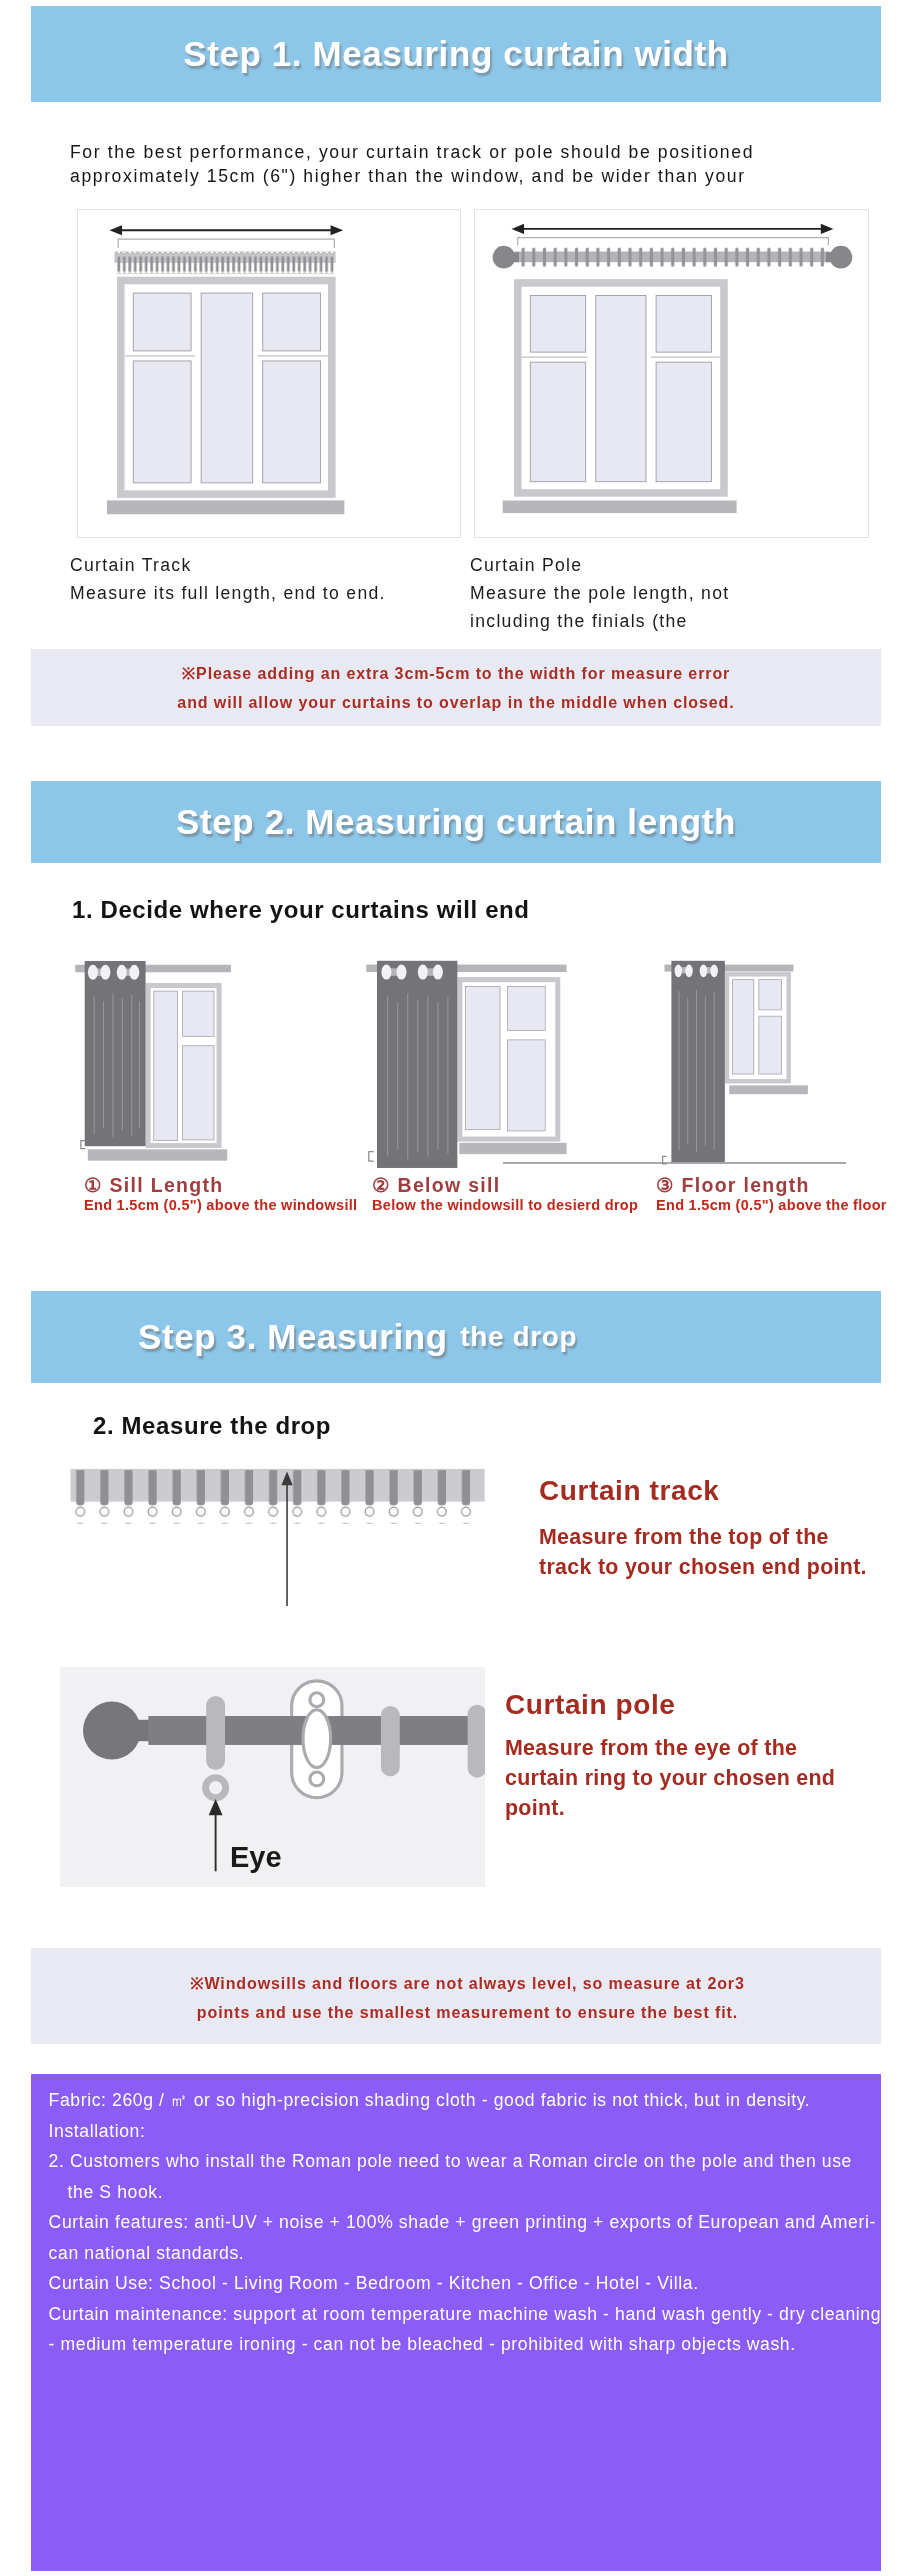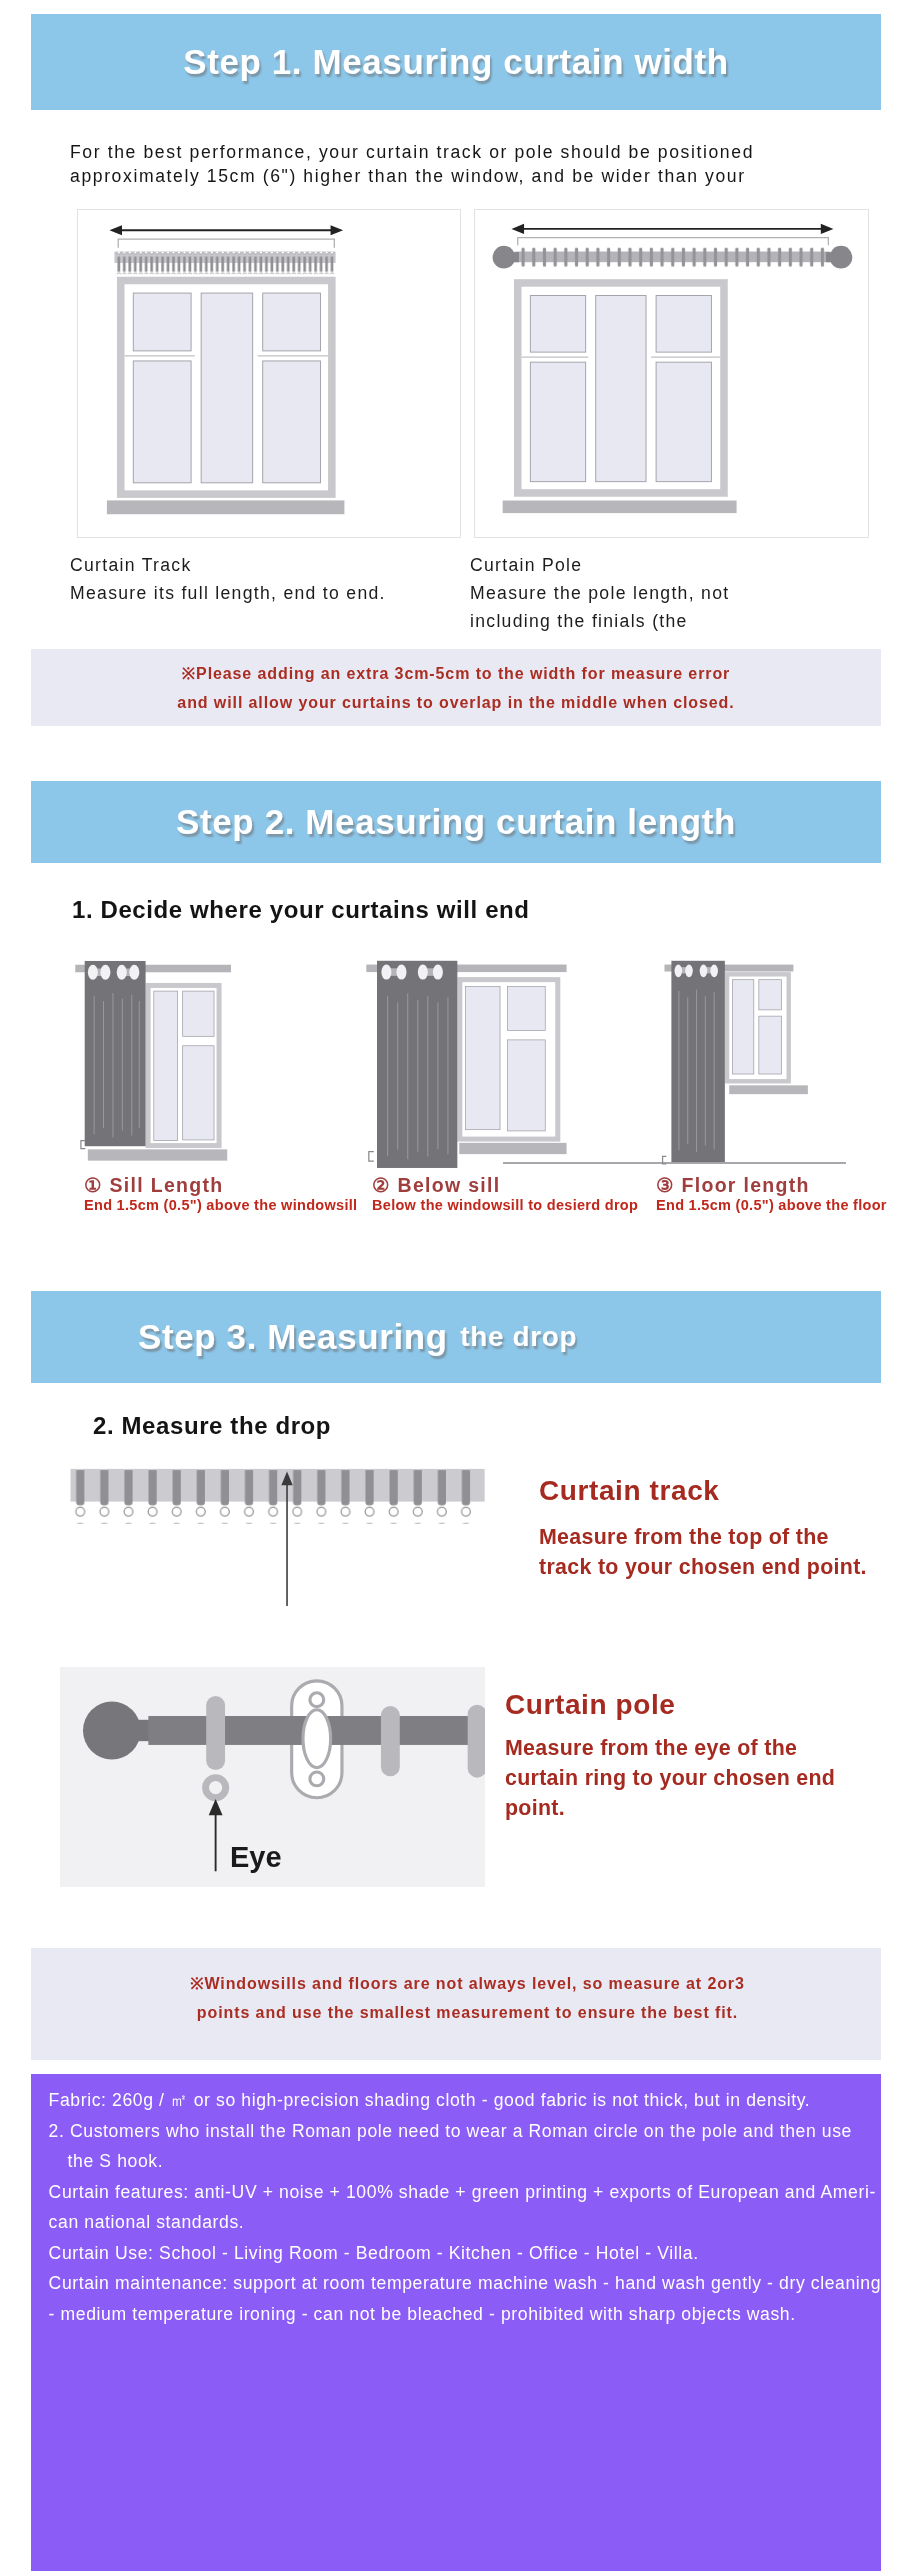--- a/index.html
+++ b/index.html
@@ -26,21 +26,21 @@
   .footer-line{font-size:17.6px;color:#ffffff;letter-spacing:0.6px;line-height:30.5px;white-space:nowrap;}
   .footer-indent{padding-left:19px;}
   .eye-label{font-size:29px;font-weight:bold;color:#1a1a1a;}
   .floorline{background:#a8a8ac;}
 </style>
 </head>
 <body>
 
 <div id="page">
 
-  <div class="abs banner" style="top:14px;height:96px;">
+  <div class="abs banner" style="top:6px;height:96px;">
     <span class="banner-text">Step 1. Measuring curtain width</span>
   </div>
 
   <div class="abs" style="left:70px;top:140px;">
     <div class="intro">For the best performance, your curtain track or pole should be positioned</div>
     <div class="intro">approximately 15cm (6") higher than the window, and be wider than your</div>
   </div>
 
   <div class="abs illus-box" style="left:77px;top:209px;width:382px;height:327px;">
     <svg width="382" height="327" viewBox="0 0 608 520">
@@ -257,27 +257,28 @@
     </svg>
   </div>
   <div class="abs eye-label" style="left:230px;top:1841px;">Eye</div>
   <div class="abs red-title" style="left:505px;top:1689px;">Curtain pole</div>
   <div class="abs" style="left:505px;top:1733px;">
     <div class="red-desc">Measure from the eye of the</div>
     <div class="red-desc">curtain ring to your chosen end</div>
     <div class="red-desc">point.</div>
   </div>
 
-  <div class="abs notebox" style="top:1948px;height:112px;padding-top:21.4px;box-sizing:border-box;padding-left:23px;">
+  <div class="abs notebox" style="top:1948px;height:96px;padding-top:21.4px;box-sizing:border-box;padding-left:23px;">
     <div class="note-line">※Windowsills and floors are not always level, so measure at 2or3</div>
     <div class="note-line">points and use the smallest measurement to ensure the best fit.</div>
   </div>
 
   <div class="abs footer">
     <div class="footer-line">Fabric: 260g / ㎡ or so high-precision shading cloth - good fabric is not thick, but in density.</div>
+    <div class="footer-line">Installation:</div>
     <div class="footer-line">2. Customers who install the Roman pole need to wear a Roman circle on the pole and then use</div>
     <div class="footer-line footer-indent">the S hook.</div>
     <div class="footer-line">Curtain features: anti-UV + noise + 100% shade + green printing + exports of European and Ameri-</div>
     <div class="footer-line">can national standards.</div>
     <div class="footer-line">Curtain Use: School - Living Room - Bedroom - Kitchen - Office - Hotel - Villa.</div>
     <div class="footer-line">Curtain maintenance: support at room temperature machine wash - hand wash gently - dry cleaning</div>
     <div class="footer-line">- medium temperature ironing - can not be bleached - prohibited with sharp objects wash.</div>
   </div>
 
 </div>

